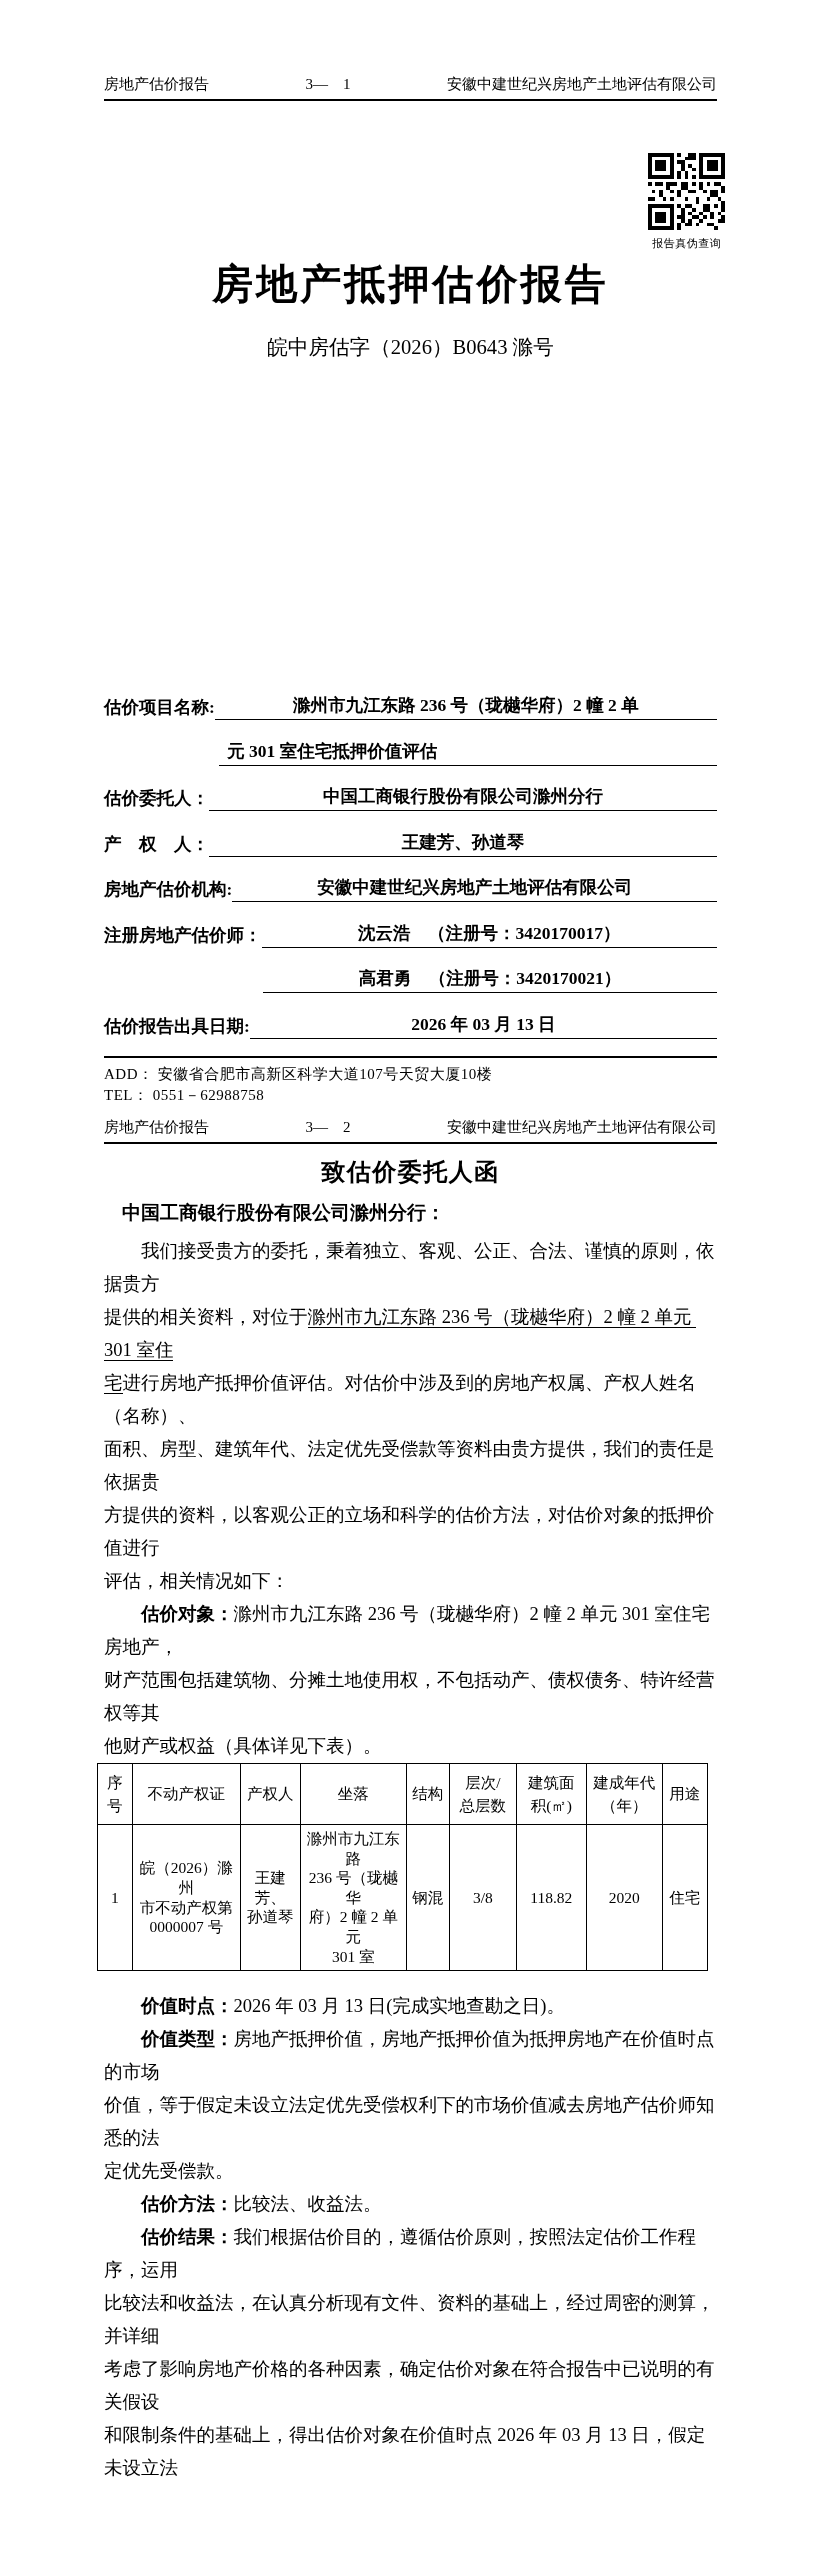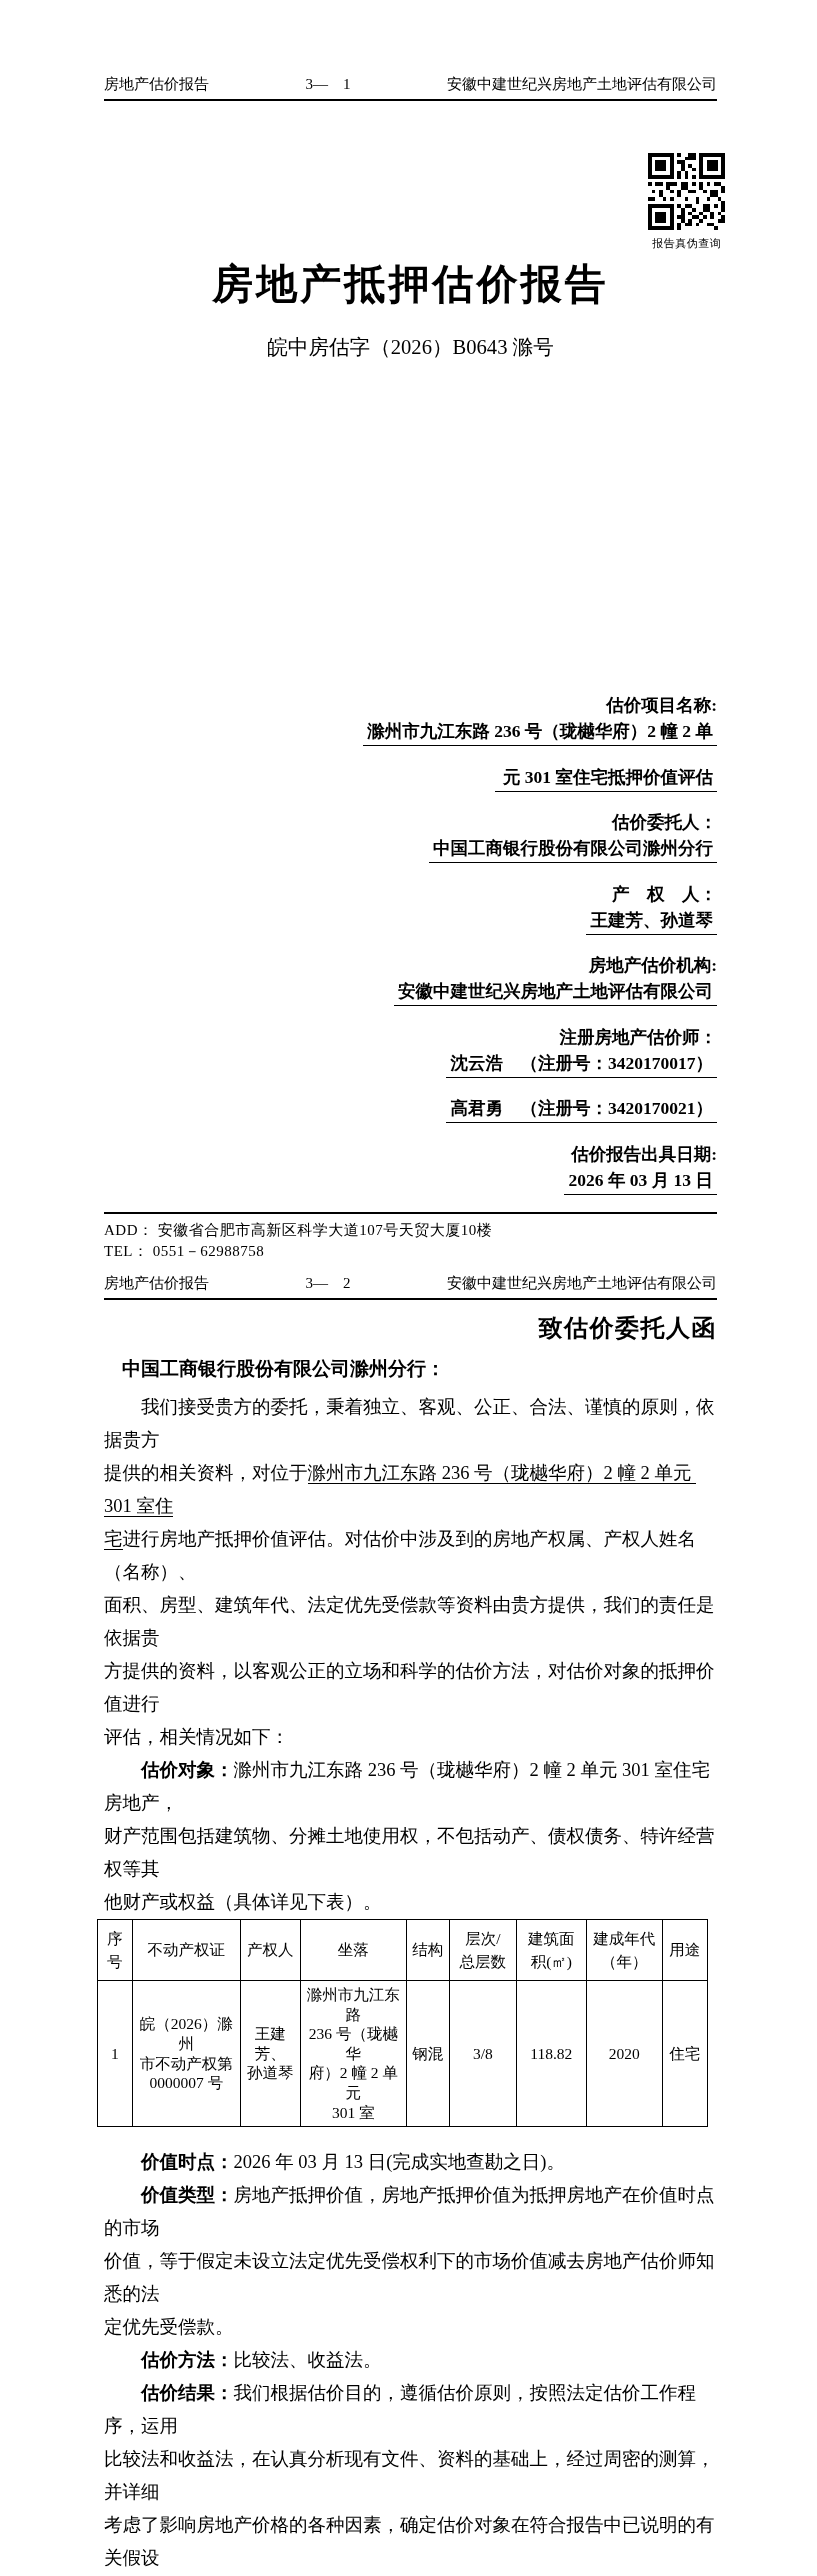--- a/index.html
+++ b/index.html
@@ -21,30 +21,30 @@
   .pfooter .fline { font-size:15px; line-height:20.6px; letter-spacing:0.5px; white-space:pre; }
 
   
   .qr-wrap { margin:52px -8.2px 0 0; display:flex; flex-direction:column; align-items:flex-end; }
   .qr-wrap svg { display:block; }
   .qr-caption { width:77px; text-align:center; font-size:11px; margin-top:6.2px; letter-spacing:0.5px; }
   .title { margin:10.3px 0 0 0; font-size:41px; line-height:47px; font-weight:bold;
            text-align:center; letter-spacing:3.1px; }
   .docno { margin-top:25px; font-size:20.6px; line-height:29px; font-weight:normal; text-align:center; }
   .fields { margin-top:330px; font-size:17.5px; font-weight:bold; }
-  .frow { display:flex; align-items:flex-end; line-height:26px; margin-bottom:17.5px;flex-direction:column; }
+  .frow { display:flex; align-items:flex-end; line-height:26px; margin-bottom:17.5px; }
   .flabel { white-space:pre; }
   .fvalue { flex:1 1 auto; border-bottom:1.5px solid #000; text-align:center; padding:0 4.1px 1px 4.1px; }
   .fvalue.left { text-align:left; padding-left:8.2px; }
   .indent1 { margin-left:115px; }
   .indent2 { margin-left:159px; }
 
   
   .letter-title { margin-top:13.4px; font-size:24px; line-height:31px; font-weight:bold;
-                  text-align:right; letter-spacing:1.5px; }
+                  text-align:center; letter-spacing:1.5px; }
   .salutation { margin-top:12.4px; font-size:19px; line-height:26px; font-weight:bold;margin-left:18px; }
   .tbody { margin-top:8.2px; }
   .tline { font-size:18.5px; line-height:33px; white-space:pre-wrap; }
   .tline .b { font-weight:bold; }
   .tline .u { border-bottom:1.5px solid #000; padding-bottom:0.5px; }
 
   table { border-collapse:collapse; table-layout:fixed; }
   th,td { border:1px solid #000; font-size:15.5px; text-align:center; vertical-align:middle;
           white-space:pre-line; font-weight:normal; padding:0; }
   .ptable { margin:0 0 0 -7.2px; width:611px; }

